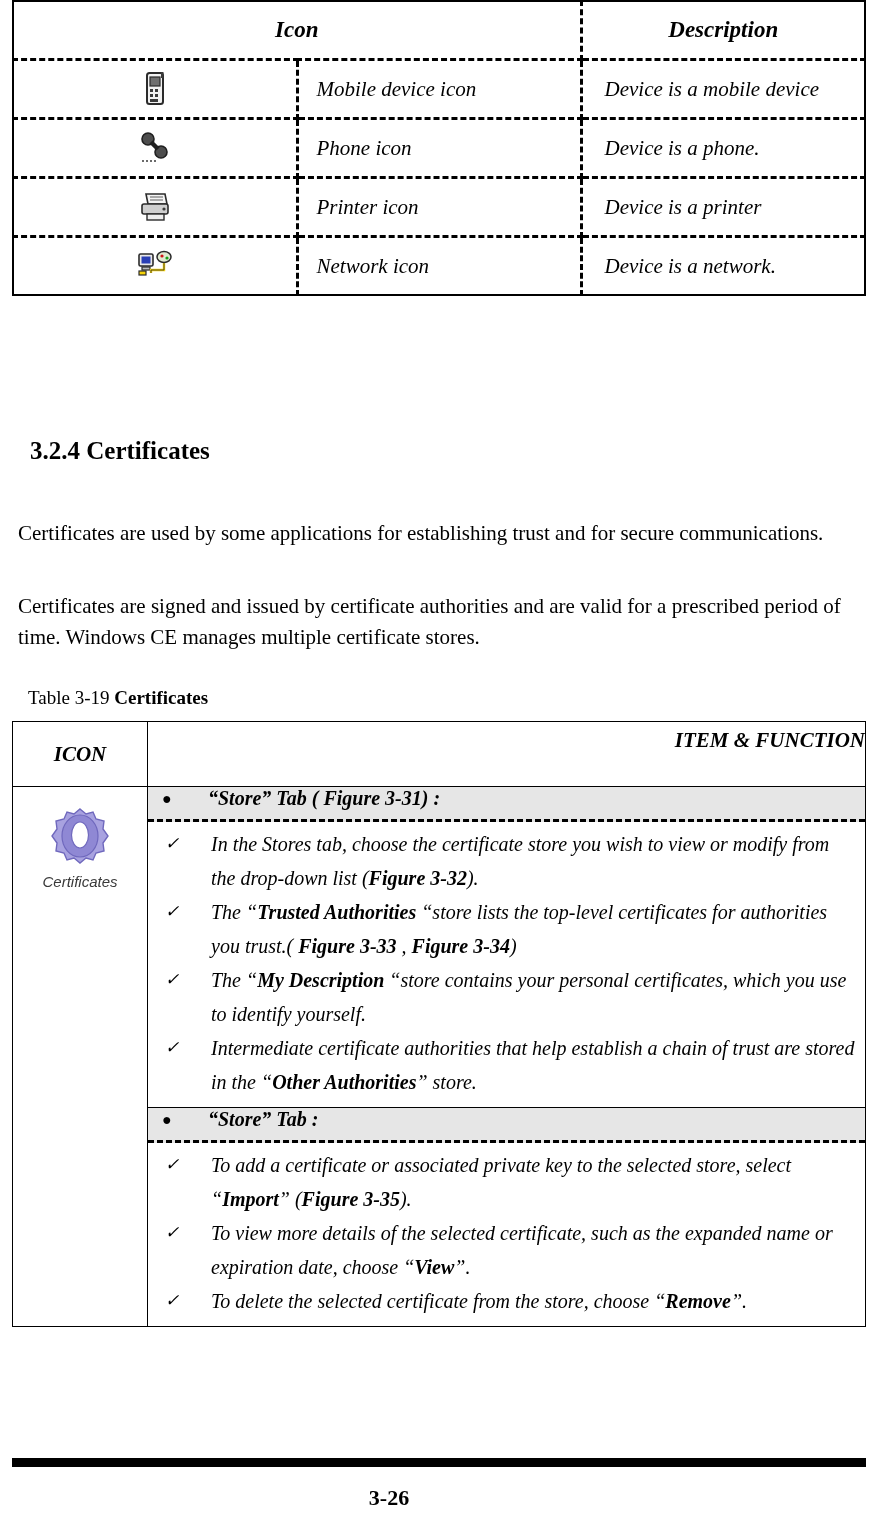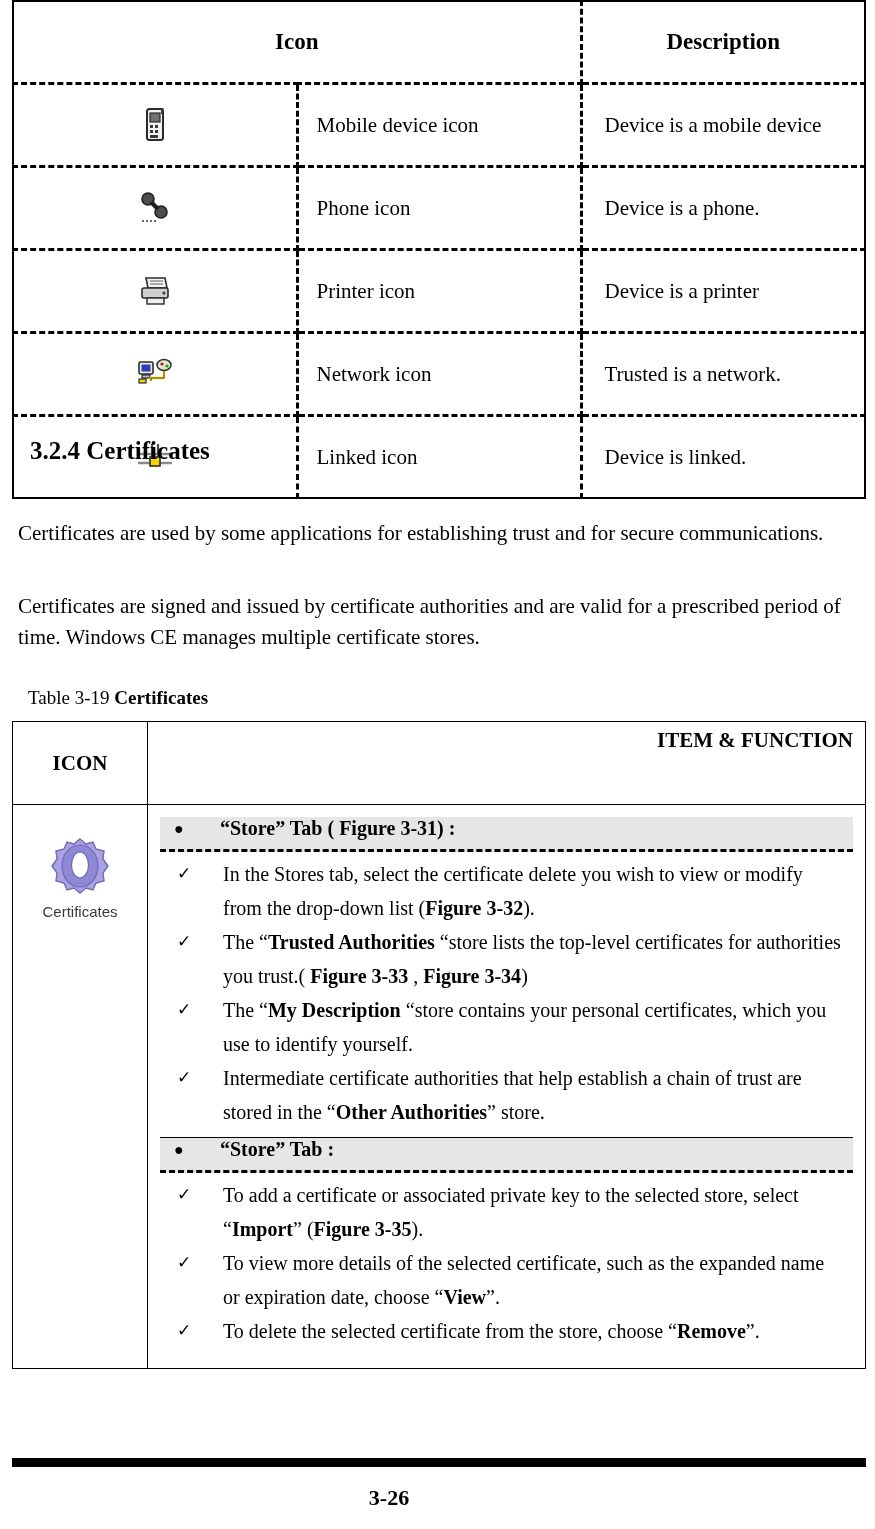--- a/index.html
+++ b/index.html
@@ -17,22 +17,23 @@
   }
 
   
   .doc-table {
     border-collapse: collapse;
     table-layout: fixed;
     width: 854px;
     margin: 0 0 0 12px;
   }
   .doc-table td, .doc-table th {
-    padding: 12px;
+    padding: 0;
     vertical-align: middle;
+    font-style: italic;
   }
 
   
   #device-table {
     border: 2px solid #000;
   }
   #device-table .hdr-cell {
     height: 56px;
     text-align: center;
     font-weight: bold;
@@ -238,32 +239,21 @@
             <rect x="4.5" y="6.5" width="9" height="7" fill="#2a3fb5"></rect>
             <rect x="5" y="17" width="8" height="3" fill="#bdbdbd" stroke="#2b2b2b" stroke-width="1.2"></rect>
             <rect x="2" y="21" width="7" height="4" fill="#f5d308" stroke="#2b2b2b" stroke-width="1.2"></rect>
             <ellipse cx="27" cy="7" rx="7" ry="5.5" fill="#dfe9cf" stroke="#2b2b2b" stroke-width="1.5"></ellipse>
             <circle cx="25" cy="6" r="1.6" fill="#d01414"></circle>
             <circle cx="30" cy="8" r="1.6" fill="#18a018"></circle>
             <path d="M27 13 L27 20 L14 20 L14 23" fill="none" stroke="#f5d308" stroke-width="2.4"></path>
             <path d="M27 13 L27 20 L14 20 L14 23" fill="none" stroke="#2b2b2b" stroke-width="0.8"></path>
           </svg></td>
         <td class="name-cell">Network icon</td>
-        <td class="desc-cell">Trusted is a network.</td>
-      </tr>
-      <tr class="data-row">
-        <td class="icon-cell"><svg class="dev-ico" width="36" height="28" viewBox="0 0 36 28">
-            <line x1="1" y1="11" x2="35" y2="11" stroke="#8a8a8a" stroke-width="2.6"></line>
-            <line x1="1" y1="20" x2="35" y2="20" stroke="#8a8a8a" stroke-width="2.6"></line>
-            <line x1="15" y1="1" x2="15" y2="16" stroke="#4a4a4a" stroke-width="2.2"></line>
-            <line x1="21" y1="1" x2="21" y2="16" stroke="#4a4a4a" stroke-width="2.2"></line>
-            <rect x="13" y="14" width="10" height="9" fill="#f5d308" stroke="#2b2b2b" stroke-width="1.6"></rect>
-          </svg></td>
-        <td class="name-cell">Linked icon</td>
-        <td class="desc-cell">Device is linked.</td>
+        <td class="desc-cell">Device is a network.</td>
       </tr>
     </tbody>
 </table>
 
 <h2 class="section-head">3.2.4 Certificates</h2>
 
 <p class="body-para" id="para-1">Certificates are used by some applications for establishing trust and for secure communications.</p>
 <p class="body-para" id="para-2">Certificates are signed and issued by certificate authorities and are valid for a prescribed period of time. Windows CE manages multiple certificate stores.</p>
 
 <div class="table-caption">
@@ -297,21 +287,21 @@
         <td id="cert-content-cell">
             <div class="subhead-row">
               <div class="subhead-inner">
                 <span class="bullet-dot">●</span>
                 <span><span>“</span><b>Store</b><span>”</span><b> Tab</b><span> ( </span><b>Figure 3-31</b><span>) :</span></span>
               </div>
             </div>
             <div class="list-block sep-bottom">
               <div class="li-row">
                 <span class="li-mark">✓</span>
-                <span class="li-text"><span>In the Stores tab, select the certificate delete you wish to view or modify from the drop-down list (</span><b>Figure 3-32</b><span>).</span></span>
+                <span class="li-text"><span>In the Stores tab, choose the certificate store you wish to view or modify from the drop-down list (</span><b>Figure 3-32</b><span>).</span></span>
               </div>
               <div class="li-row">
                 <span class="li-mark">✓</span>
                 <span class="li-text"><span>The “</span><b>Trusted Authorities</b><span> “store lists the top-level certificates for authorities you trust.( </span><b>Figure 3-33</b><span> , </span><b>Figure 3-34</b><span>)</span></span>
               </div>
               <div class="li-row">
                 <span class="li-mark">✓</span>
                 <span class="li-text"><span>The “</span><b>My Description</b><span> “store contains your personal certificates, which you use to identify yourself.</span></span>
               </div>
               <div class="li-row">

